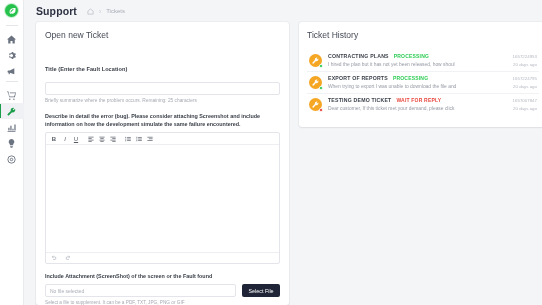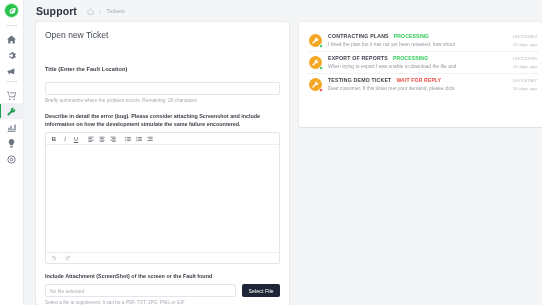--- a/index.html
+++ b/index.html
@@ -345,20 +345,21 @@
         </div>
         <div class="file-help">Select a file to supplement. It can be a PDF, TXT, JPG, PNG or GIF</div>
 
         <button class="send-btn">
           
           
         </button>
       </section>
 
       <aside class="card history-card">
+        <div class="hist-title">Ticket History</div>
 
         <div class="ticket-row">
           <div class="t-avatar">
             <svg viewBox="0 0 16 16" fill="#ffffff">
                 <path d="M14.3 3.2l-2.6 2.6-1.5-1.5 2.6-2.6A4.5 4.5 0 0 0 6.6 7l-5.4 5.4a1.4 1.4 0 0 0 0 2l.4.4a1.4 1.4 0 0 0 2 0L9 9.4a4.5 4.5 0 0 0 5.3-6.2z"></path>
               </svg>
             <span class="t-dot" style="background:#2ecc54"></span>
           </div>
           <div class="t-body">
             <div class="t-head">

